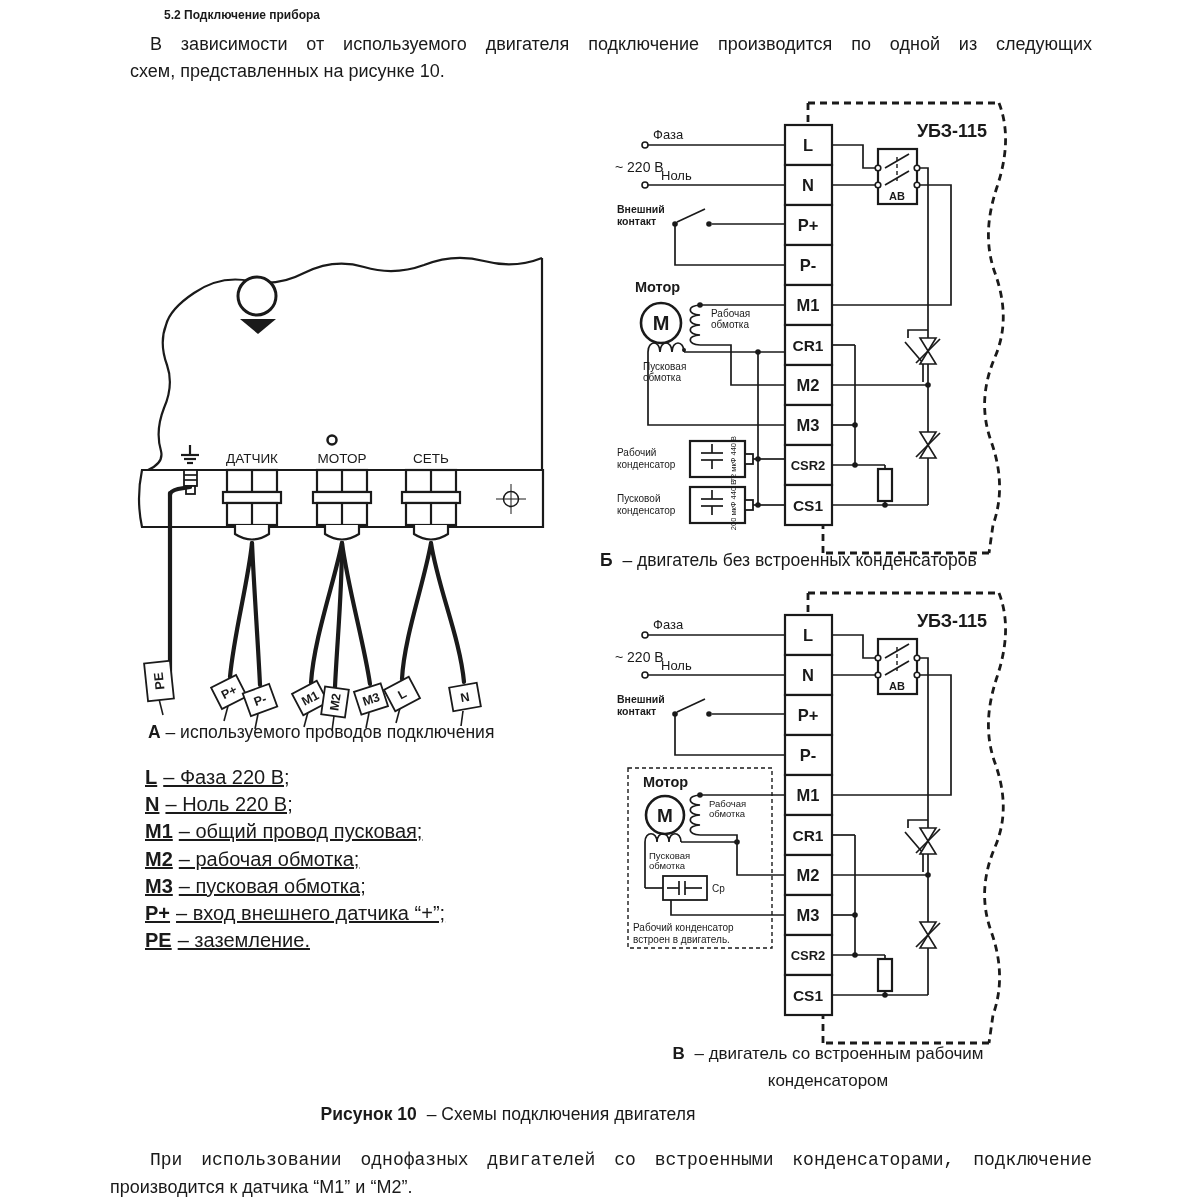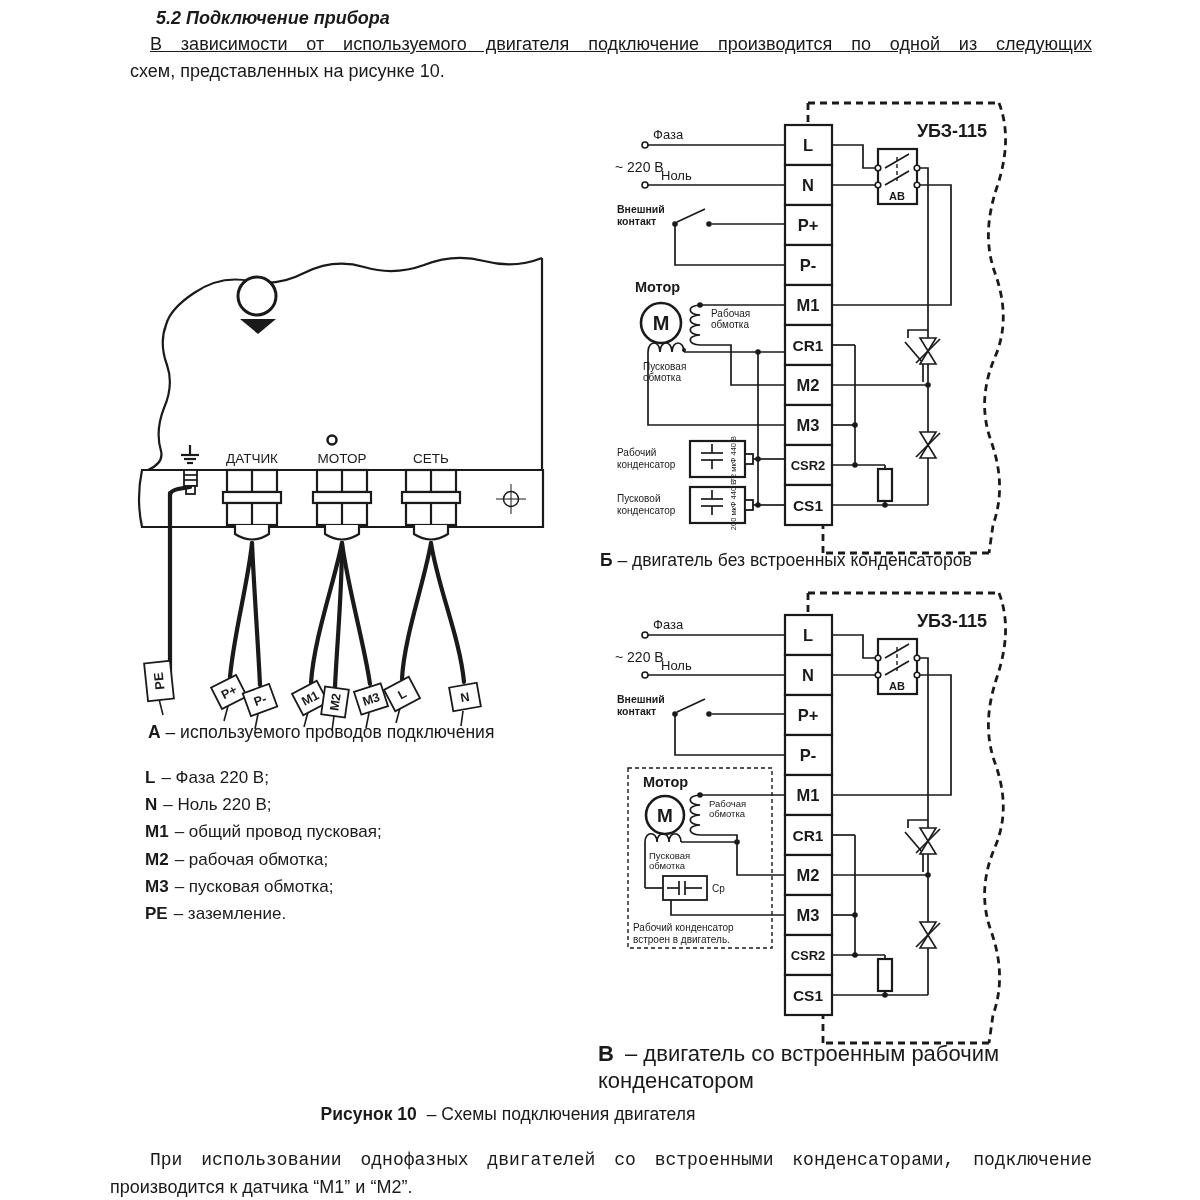--- a/index.html
+++ b/index.html
@@ -1,27 +1,27 @@
 <!DOCTYPE html>
 <html><head>
 <meta charset="utf-8">
 <style>
   html,body{margin:0;padding:0;}
   body{width:1200px;height:1200px;position:relative;background:#fff;
        font-family:"Liberation Sans","DejaVu Sans",sans-serif;color:#1a1a1a;overflow:hidden;}
   .abs{position:absolute;}
-  .heading{left:156px;top:8px;font-size:18px;font-weight:bold;font-style:italic;}
-  .para{left:110px;top:34px;width:982px;font-size:18px;text-align:justify;text-align-last:justify;text-indent:40px;text-decoration:underline;}
+  .heading{left:164px;top:8px;font-size:12px;font-weight:bold;}
+  .para{left:110px;top:34px;width:982px;font-size:18px;text-align:justify;text-align-last:justify;text-indent:40px;}
   .para2{left:110px;top:61px;width:982px;font-size:18px;margin-left:20px;}
   .caption-a{left:148px;top:722px;font-size:17.5px;}
-  .legend{left:145px;top:764px;font-size:17px;line-height:27.2px;}
+  .legend{left:145px;top:764px;font-size:20px;line-height:27.2px;text-decoration:underline;}
   .legend .t{font-weight:bold;}
   .legend .d{margin-left:6px;}
   .caption-b{left:600px;top:550px;font-size:17.5px;}
-  .caption-v{left:598px;top:1040px;width:460px;font-size:22px;line-height:27px;}
+  .caption-v{left:598px;top:1040px;width:460px;font-size:17px;text-align:center;line-height:27px;}
   .figcap{left:0px;top:1104px;width:1016px;text-align:center;font-size:17.5px;}
   .footer1{left:110px;top:1150px;width:982px;font-size:18px;text-align:justify;text-align-last:justify;text-indent:40px;font-family:Liberation Mono, monospace;}
   .footer2{left:110px;top:1177px;width:982px;font-size:18px;}
   .b{font-weight:bold;}
   svg{position:absolute;overflow:visible;}
   svg text{font-family:"Liberation Sans","DejaVu Sans",sans-serif;fill:#1a1a1a;}
   .wire{stroke:#1a1a1a;stroke-width:1.7;fill:none;}
   .wire2{stroke:#1a1a1a;stroke-width:2.2;fill:none;}
   .boxw{fill:#fff;stroke:#1a1a1a;stroke-width:2.2;}
   .boxw18{fill:#fff;stroke:#1a1a1a;stroke-width:1.8;}
@@ -163,20 +163,21 @@
   <span class="b">А</span>
   <span>– используемого проводов подключения</span>
 </div>
 
 <div class="abs legend">
   <div><span class="t">L</span><span class="d">– Фаза 220 В;</span></div>
   <div><span class="t">N</span><span class="d">– Ноль 220 В;</span></div>
   <div><span class="t">M1</span><span class="d">– общий провод пусковая;</span></div>
   <div><span class="t">M2</span><span class="d">– рабочая обмотка;</span></div>
   <div><span class="t">M3</span><span class="d">– пусковая обмотка;</span></div>
+  <div><span class="t">P+</span><span class="d">– вход внешнего датчика “+”;</span></div>
   <div><span class="t">PE</span><span class="d">– заземление.</span></div>
 </div>
 
 <svg style="left:595px;top:95px" width="440" height="485" viewBox="0 0 440 485">
 
   <g>
     <line class="dashb" x1="213" y1="8" x2="213" y2="30"></line>
     <line class="dashb" x1="213" y1="8" x2="404" y2="8"></line>
     <path class="dashb" d="M404,8 C414,34 412,62 402,92 C392,122 390,150 400,178 C410,206 412,234 400,262 C388,290 386,318 396,346 C406,374 408,402 398,430 L394,458"></path>
     <line class="dashb" x1="394" y1="458" x2="228" y2="458"></line>
@@ -322,21 +323,21 @@
     <text class="tlabel" x="213" y="216" font-size="16.5" text-anchor="middle">M1</text>
     <text class="tlabel" x="213" y="256" font-size="15.5" text-anchor="middle">CR1</text>
     <text class="tlabel" x="213" y="296" font-size="16.5" text-anchor="middle">M2</text>
     <text class="tlabel" x="213" y="336" font-size="16.5" text-anchor="middle">M3</text>
     <text class="tlabel" x="213" y="375" font-size="13" text-anchor="middle">CSR2</text>
     <text class="tlabel" x="213" y="416" font-size="15.5" text-anchor="middle">CS1</text>
   </g>
 </svg>
 <div class="abs caption-b">
   <span class="b">Б</span>
-  <span style="">– двигатель без встроенных конденсаторов</span>
+  <span style="margin-left:5px">– двигатель без встроенных конденсаторов</span>
 </div>
 
 <svg style="left:595px;top:585px" width="440" height="475" viewBox="0 0 440 475">
   <g>
     <line class="dashb" x1="213" y1="8" x2="213" y2="30"></line>
     <line class="dashb" x1="213" y1="8" x2="404" y2="8"></line>
     <path class="dashb" d="M404,8 C414,34 412,62 402,92 C392,122 390,150 400,178 C410,206 412,234 400,262 C388,290 386,318 396,346 C406,374 408,402 398,430 L394,458"></path>
     <line class="dashb" x1="394" y1="458" x2="228" y2="458"></line>
     <line class="dashb" x1="228" y1="458" x2="228" y2="430"></line>
   </g>

